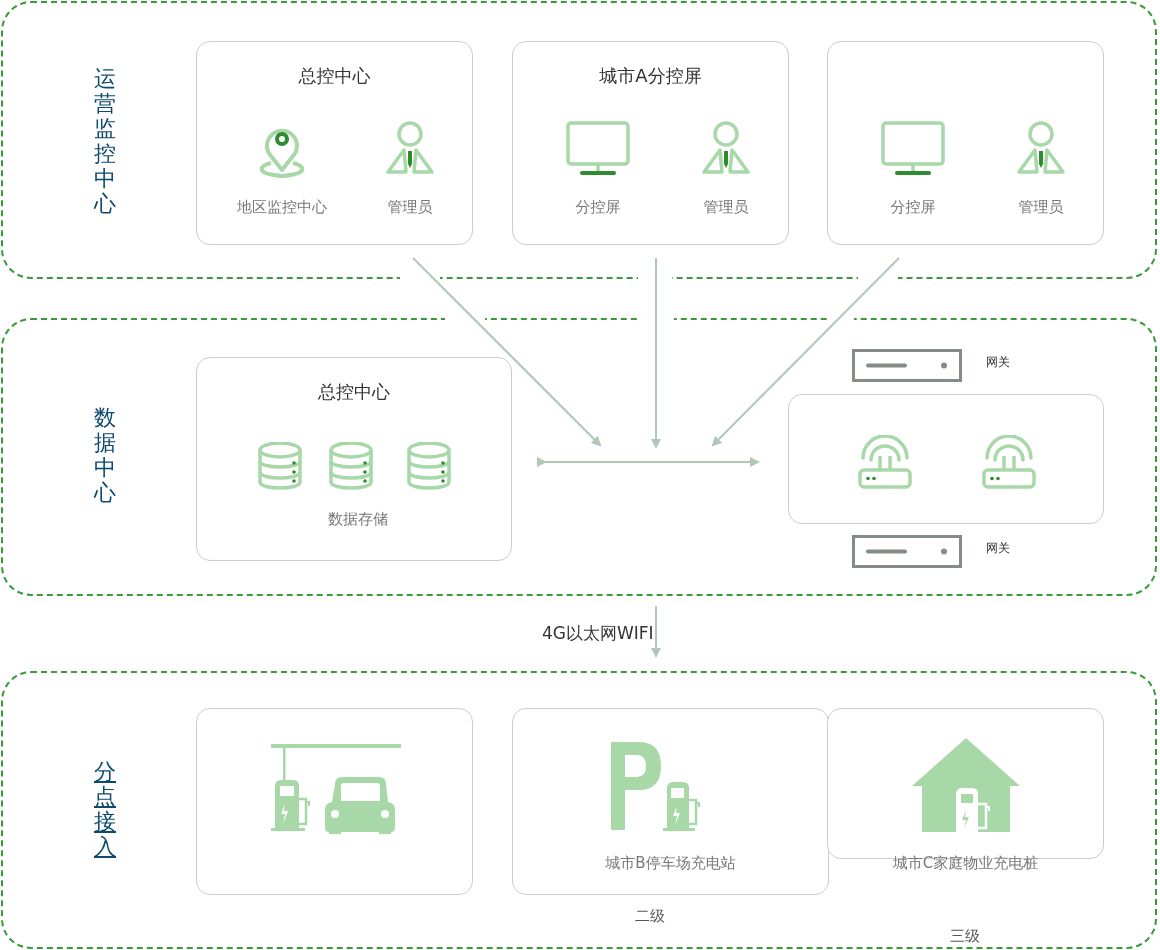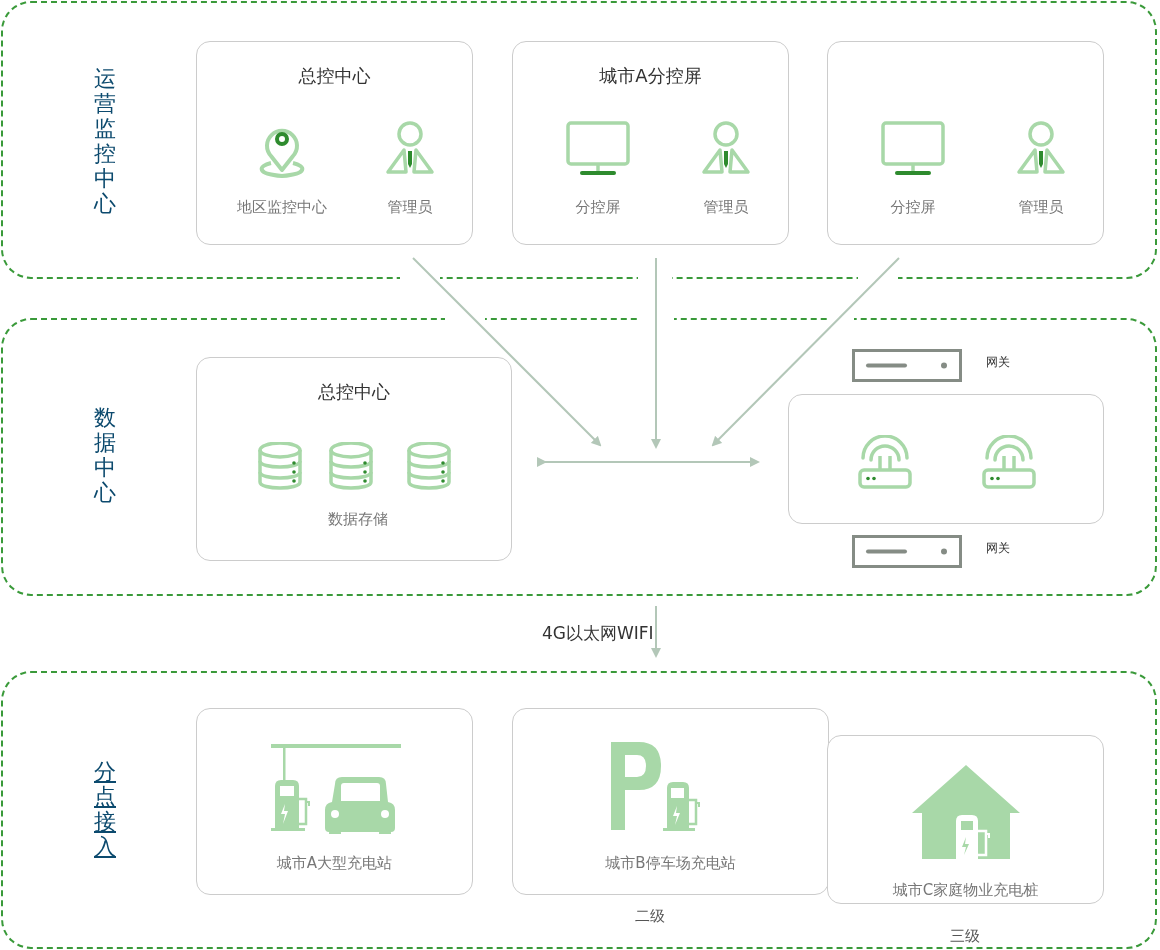--- a/index.html
+++ b/index.html
@@ -195,39 +195,38 @@
     <path d="M28 55 L35 55 L35 80 L28 80" fill="none" stroke="#a8d8a8" stroke-width="2.5"></path>
     <path d="M35 58 L38 58 L38 62" fill="none" stroke="#a8d8a8" stroke-width="2"></path>
     <rect x="0" y="84" width="34" height="3" fill="#a8d8a8"></rect>
     <path d="M64 40 Q64 33 71 33 L108 33 Q115 33 115 40 L117 58 Q124 59 124 66 L124 84 Q124 88 120 88 L58 88 Q54 88 54 84 L54 66 Q54 59 61 58 Z" fill="#a8d8a8"></path>
     <path d="M70 57 L70 42 Q70 39 73 39 L106 39 Q109 39 109 42 L109 57 Z" fill="#fff"></path>
     <circle cx="64" cy="70" r="4" fill="#fff"></circle>
     <circle cx="114" cy="70" r="4" fill="#fff"></circle>
     <rect x="58" y="86" width="12" height="6" rx="3" fill="#a8d8a8"></rect>
     <rect x="108" y="86" width="12" height="6" rx="3" fill="#a8d8a8"></rect>
   </svg>
-  <div style="position:absolute; left:0; right:0; top:145px; text-align:center; font-size:15px; color:#777;">城市A大型充电站</div>
 </div>
 <div class="tier" style="left:196px; top:947px;margin-top:20px;">一级</div>
 
 <div class="card" style="left:512px; top:708px; width:317px; height:187px;">
   <svg style="position:absolute; left:96px; top:33px;" width="100" height="92" viewBox="0 0 100 92">
     <path d="M2 0 L30 0 Q52 0 52 24 Q52 48 30 48 L16 48 L16 88 L2 88 Z M16 13 L16 35 L28 35 Q37 35 37 24 Q37 13 28 13 Z" fill="#a8d8a8" fill-rule="evenodd"></path>
     <path d="M58 46 Q58 40 64 40 L74 40 Q80 40 80 46 L80 86 L58 86 Z" fill="#a8d8a8"></path>
     <rect x="62" y="46" width="13" height="10" fill="#fff"></rect>
     <path d="M68 64 L64 74 L68 74 L66 83 L71 71 L67 71 Z" fill="#fff"></path>
     <path d="M80 58 L87 58 L87 82 L80 82" fill="none" stroke="#a8d8a8" stroke-width="2.5"></path>
     <path d="M87 61 L90 61 L90 65" fill="none" stroke="#a8d8a8" stroke-width="2"></path>
     <rect x="54" y="86" width="32" height="3" fill="#a8d8a8"></rect>
   </svg>
   <div style="position:absolute; left:0; right:0; top:145px; text-align:center; font-size:15px; color:#777;">城市B停车场充电站</div>
 </div>
 <div class="tier" style="left:512px; top:907px;">二级</div>
 
-<div class="card" style="left:827px; top:708px; width:277px; height:169px;margin-top:27px;">
+<div class="card" style="left:827px; top:708px; width:277px; height:151px;">
   <svg style="position:absolute; left:82px; top:27px;" width="112" height="98" viewBox="0 0 112 98">
     <path d="M56 2 L110 50 L100 50 L100 96 L12 96 L12 50 L2 50 Z" fill="#a8d8a8"></path>
     <path d="M46 58 Q46 52 52 52 L62 52 Q68 52 68 58 L68 96 L46 96 Z" fill="#fff"></path>
     <rect x="51" y="58" width="12" height="9" fill="#a8d8a8"></rect>
     <path d="M56 74 L52 84 L56 84 L54 92 L59 81 L55 81 Z" fill="#a8d8a8"></path>
     <path d="M68 68 L76 68 L76 92 L68 92" fill="none" stroke="#fff" stroke-width="2.5"></path>
     <path d="M76 71 L79 71 L79 75" fill="none" stroke="#fff" stroke-width="2"></path>
   </svg>
   <div style="position:absolute; left:0; right:0; top:145px; text-align:center; font-size:15px; color:#777;">城市C家庭物业充电桩</div>
 </div>

